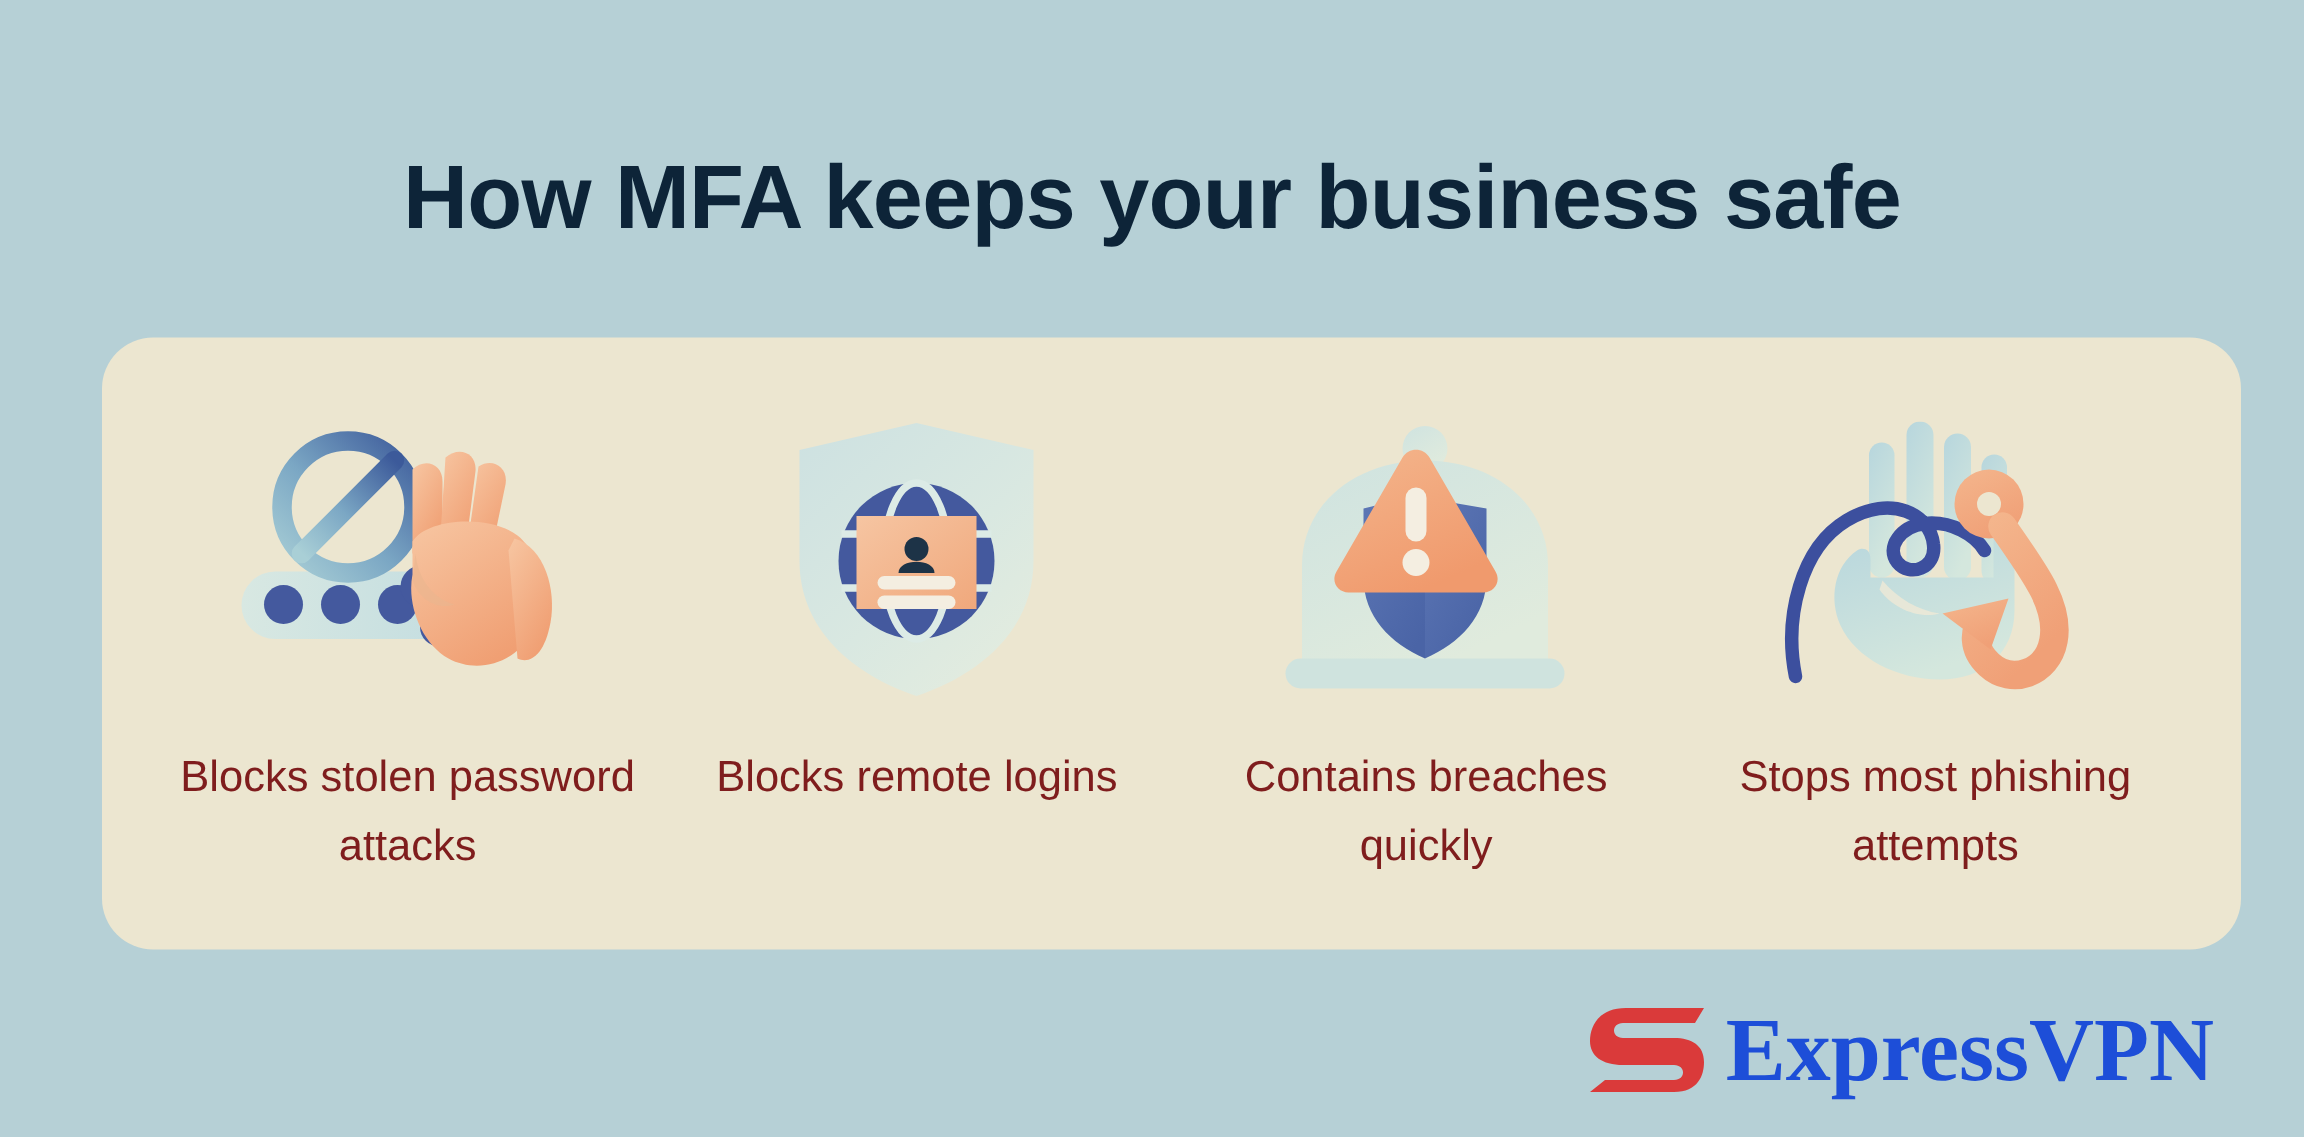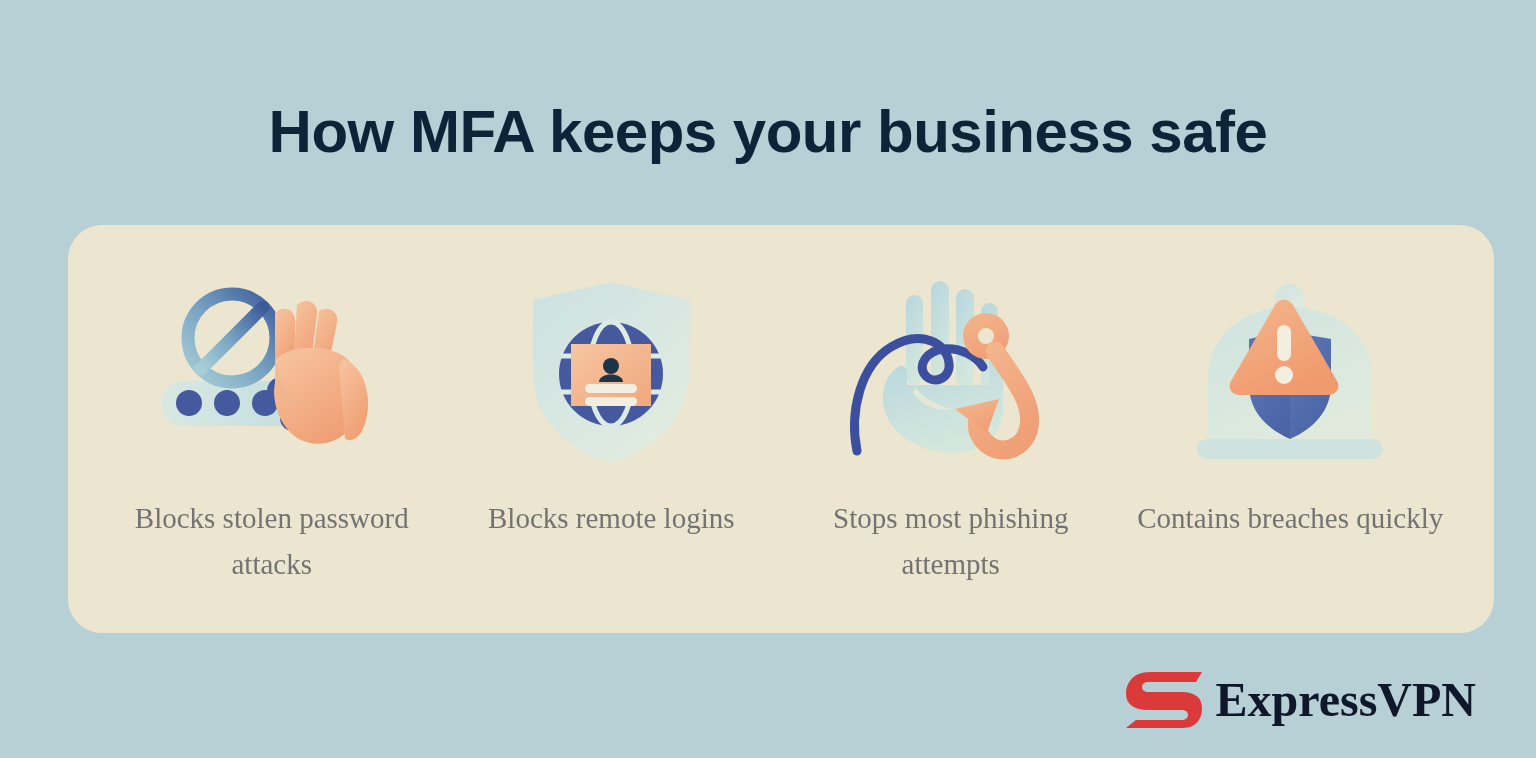--- a/index.html
+++ b/index.html
@@ -66,38 +66,38 @@
     margin-top: 48px;
     display: flex;
     align-items: center;
     justify-content: center;
   }
   .caption {
     margin-top: 22px;
     text-align: center;
     font-size: 29px;
     line-height: 46px;
-    color: #737373;
-    font-family: Liberation Serif, serif;
+    color: #7f1d1d;
+    font-family: Liberation Sans, sans-serif;
     max-width: 320px;
   }
   .logo {
     position: absolute;
     right: 60px;
     bottom: 28px;
     display: flex;
     flex-direction: row;
     align-items: center;
     gap: 14px;
   }
   .logo-word {
     font-family: "Liberation Serif", serif;
-    font-size: 48px;
+    font-size: 60px;
     font-weight: bold;
-    color: #0f172a;
+    color: #1d4ed8;
     letter-spacing: 0px;
     line-height: 46px;
   }
 </style>
 </head>
 <body>
 
 <div class="canvas">
 
   <div class="page-title">How MFA keeps your business safe</div>
@@ -182,20 +182,57 @@
             <rect x="64" y="119" width="52" height="9" rx="4.5" fill="#f4eee1"></rect>
           </svg>
         </div>
         <div class="caption">Blocks remote logins</div>
       </div>
 
       <div class="item">
         <div class="icon-box">
           <svg width="215" height="185" viewBox="0 0 215 185">
             <defs>
+              <linearGradient id="g4dome" x1="0" y1="0" x2="0.6" y2="1">
+                <stop offset="0%" stop-color="#cfe3e0"></stop>
+                <stop offset="100%" stop-color="#e0ebdd"></stop>
+              </linearGradient>
+              <linearGradient id="g4shield" x1="0" y1="0" x2="0.7" y2="1">
+                <stop offset="0%" stop-color="#5d77b5"></stop>
+                <stop offset="100%" stop-color="#4a64a6"></stop>
+              </linearGradient>
+              <linearGradient id="g4warn" x1="0" y1="0" x2="0.5" y2="1">
+                <stop offset="0%" stop-color="#f4b68d"></stop>
+                <stop offset="100%" stop-color="#f09a6d"></stop>
+              </linearGradient>
+            </defs>
+
+            <circle cx="107" cy="18" r="15" fill="url(#g4dome)"></circle>
+            <path d="M25 160 L25 96 C25 54 62 26 107 26 C152 26 189 54 189 96 L189 160 Z" fill="url(#g4dome)"></path>
+            <rect x="14" y="158" width="186" height="20" rx="10" fill="#cfe3de"></rect>
+
+            <g fill="url(#g4shield)">
+              <path d="M107 48 L66 58 L66 104 C66 130 84 148 107 158 L107 112 L96 96 L110 82 L100 70 Z"></path>
+              <path d="M113 52 L148 58 L148 104 C148 130 130 148 107 158 L107 112 L120 98 L108 84 L118 72 Z"></path>
+            </g>
+
+            <g>
+              <path d="M48 100 L92 24 C96 17 106 17 110 24 L154 100 C158 107 153 114 146 114 L56 114 C49 114 44 107 48 100 Z" fill="url(#g4warn)"></path>
+              <rect x="94" y="44" width="14" height="36" rx="7" fill="#f4eee1"></rect>
+              <circle cx="101" cy="94" r="9" fill="#f4eee1"></circle>
+            </g>
+          </svg>
+        </div>
+        <div class="caption">Contains breaches quickly</div>
+      </div>
+
+      <div class="item">
+        <div class="icon-box">
+          <svg width="215" height="185" viewBox="0 0 215 185">
+            <defs>
               <linearGradient id="g3hand" x1="0" y1="0" x2="0.4" y2="1">
                 <stop offset="0%" stop-color="#b7d6dd"></stop>
                 <stop offset="100%" stop-color="#d4e7dd"></stop>
               </linearGradient>
               <linearGradient id="g3hook" x1="0" y1="0" x2="0.5" y2="1">
                 <stop offset="0%" stop-color="#f4b68d"></stop>
                 <stop offset="100%" stop-color="#f0a077"></stop>
               </linearGradient>
             </defs>
 
@@ -214,57 +251,20 @@
               <circle cx="143" cy="55" r="23" fill="url(#g3hook)"></circle>
               <circle cx="143" cy="55" r="8" fill="#ece6d0"></circle>
               <path d="M152 70 C176 104 190 124 186 146 C182 168 158 176 143 162 C132 152 132 138 140 132" fill="none" stroke="url(#g3hook)" stroke-width="19" stroke-linecap="round"></path>
               <path d="M112 128 L156 118 L144 152 Z" fill="url(#g3hook)"></path>
             </g>
           </svg>
         </div>
         <div class="caption">Stops most phishing attempts</div>
       </div>
 
-      <div class="item">
-        <div class="icon-box">
-          <svg width="215" height="185" viewBox="0 0 215 185">
-            <defs>
-              <linearGradient id="g4dome" x1="0" y1="0" x2="0.6" y2="1">
-                <stop offset="0%" stop-color="#cfe3e0"></stop>
-                <stop offset="100%" stop-color="#e0ebdd"></stop>
-              </linearGradient>
-              <linearGradient id="g4shield" x1="0" y1="0" x2="0.7" y2="1">
-                <stop offset="0%" stop-color="#5d77b5"></stop>
-                <stop offset="100%" stop-color="#4a64a6"></stop>
-              </linearGradient>
-              <linearGradient id="g4warn" x1="0" y1="0" x2="0.5" y2="1">
-                <stop offset="0%" stop-color="#f4b68d"></stop>
-                <stop offset="100%" stop-color="#f09a6d"></stop>
-              </linearGradient>
-            </defs>
-
-            <circle cx="107" cy="18" r="15" fill="url(#g4dome)"></circle>
-            <path d="M25 160 L25 96 C25 54 62 26 107 26 C152 26 189 54 189 96 L189 160 Z" fill="url(#g4dome)"></path>
-            <rect x="14" y="158" width="186" height="20" rx="10" fill="#cfe3de"></rect>
-
-            <g fill="url(#g4shield)">
-              <path d="M107 48 L66 58 L66 104 C66 130 84 148 107 158 L107 112 L96 96 L110 82 L100 70 Z"></path>
-              <path d="M113 52 L148 58 L148 104 C148 130 130 148 107 158 L107 112 L120 98 L108 84 L118 72 Z"></path>
-            </g>
-
-            <g>
-              <path d="M48 100 L92 24 C96 17 106 17 110 24 L154 100 C158 107 153 114 146 114 L56 114 C49 114 44 107 48 100 Z" fill="url(#g4warn)"></path>
-              <rect x="94" y="44" width="14" height="36" rx="7" fill="#f4eee1"></rect>
-              <circle cx="101" cy="94" r="9" fill="#f4eee1"></circle>
-            </g>
-          </svg>
-        </div>
-        <div class="caption">Contains breaches quickly</div>
-      </div>
-
     </div>
   </div>
 
   <div class="logo">
     <svg width="76" height="60" viewBox="0 0 76 60">
       <path d="M24 2 C6 2 0 14 0 24 C0 34 8 40 22 40 L56 40 C64 40 64 50 56 50 L10 50 L0 58 L56 58 C72 58 76 47 76 38 C76 27 68 22 56 22 L22 22 C14 22 14 12 22 12 L70 12 L76 2 Z" fill="#da3a3a"></path>
     </svg>
     <div class="logo-word">ExpressVPN</div>
   </div>
 

